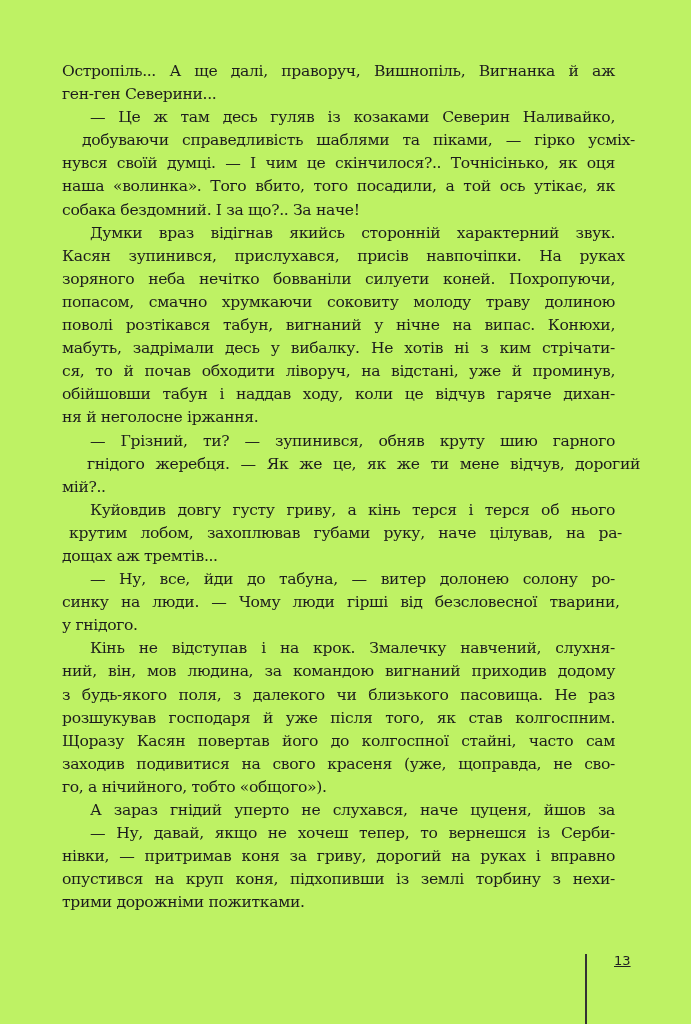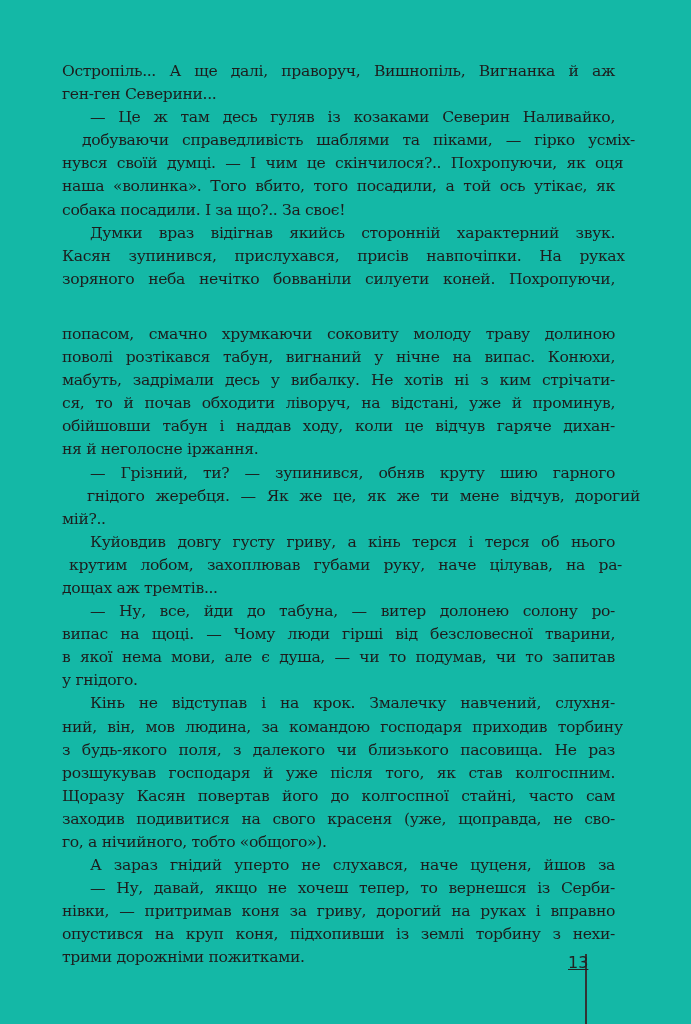--- a/index.html
+++ b/index.html
@@ -1,72 +1,71 @@
 <!DOCTYPE html>
 <html><head>
 <meta charset="utf-8">
 <style>
   html, body { margin: 0; padding: 0; background: #ffffff; }
   body { width: 691px; height: 1024px; position: relative; overflow: hidden; }
   .page {
-    position: absolute; left: 0; top: 0; width: 691px; height: 1024px; background: #14b8a6;
+    position: absolute; left: 0; top: 0; width: 691px; height: 1024px; background: #bef264;
   }
   .text-block {
     position: absolute; left: 62px; top: 60px; width: 553px;
     font-family: "DejaVu Serif", serif;
     font-size: 15.6px; line-height: 23.1px; color: #1d1d1d;
     letter-spacing: -0.35px;
   }
   .line {
     display: block; height: 23.1px; white-space: nowrap;
     text-align: justify; text-align-last: justify;
   }
   .line.last { text-align-last: left; }
   .line.indent { padding-left: 28px; }
   .page-rule {
     position: absolute; left: 585px; top: 954px; width: 1.5px; height: 70px; background: #333;
   }
   .page-number {
-    position: absolute; left: 568px; top: 953px;
-    font-family: "DejaVu Sans", sans-serif; font-size: 16px; color: #222; text-decoration: underline;
+    position: absolute; left: 614px; top: 953px;
+    font-family: "DejaVu Sans", sans-serif; font-size: 13px; color: #222; text-decoration: underline;
   }
 </style>
 </head>
 <body>
 
 <div class="page">
   <div class="text-block" id="text-block">
       <span class="line" style="display: block; width: auto; padding-left: 0px; word-spacing: 8.85938px;">Остропіль... А ще далі, праворуч, Вишнопіль, Вигнанка й аж</span>
       <span class="line last" style="display: block; width: auto; padding-left: 0px;">ген-ген Северини...</span>
       <span class="line indent" style="display: block; width: auto; padding-left: 28px; word-spacing: 8.46181px;">— Це ж там десь гуляв із козаками Северин Наливайко,</span>
       <span class="line" style="display: block; width: auto; padding-left: 0px; word-spacing: 8.64732px; margin-left: 20px;">добуваючи справедливість шаблями та піками, — гірко усміх-</span>
-      <span class="line" style="display: block; width: auto; padding-left: 0px; word-spacing: 4.98438px;">нувся своїй думці. — І чим це скінчилося?.. Похропуючи, як оця</span>
+      <span class="line" style="display: block; width: auto; padding-left: 0px; word-spacing: 4.98438px;">нувся своїй думці. — І чим це скінчилося?.. Точнісінько, як оця</span>
       <span class="line" style="display: block; width: auto; padding-left: 0px; word-spacing: 4.31094px;">наша «волинка». Того вбито, того посадили, а той ось утікає, як</span>
-      <span class="line last" style="display: block; width: auto; padding-left: 0px;">собака посадили. І за що?.. За своє!</span>
+      <span class="line last" style="display: block; width: auto; padding-left: 0px;">собака бездомний. І за що?.. За наче!</span>
       <span class="line indent" style="display: block; width: auto; padding-left: 28px; word-spacing: 11.8828px;">Думки враз відігнав якийсь сторонній характерний звук.</span>
       <span class="line" style="display: block; width: auto; padding-left: 0px; word-spacing: 13.3021px;">Касян зупинився, прислухався, присів навпочіпки. На руках</span>
       <span class="line" style="display: block; width: auto; padding-left: 0px; word-spacing: 9.28125px;">зоряного неба нечітко бовваніли силуети коней. Похропуючи,</span>
-      <span class="line" style="display: block; width: auto; padding-left: 0px; word-spacing: 10.3073px; margin-top: 32px;">попасом, смачно хрумкаючи соковиту молоду траву долиною</span>
+      <span class="line" style="display: block; width: auto; padding-left: 0px; word-spacing: 10.3073px;">попасом, смачно хрумкаючи соковиту молоду траву долиною</span>
       <span class="line" style="display: block; width: auto; padding-left: 0px; word-spacing: 8.36328px;">поволі розтікався табун, вигнаний у нічне на випас. Конюхи,</span>
       <span class="line" style="display: block; width: auto; padding-left: 0px; word-spacing: 6.59687px;">мабуть, задрімали десь у вибалку. Не хотів ні з ким стрічати-</span>
       <span class="line" style="display: block; width: auto; padding-left: 0px; word-spacing: 6.24219px;">ся, то й почав обходити ліворуч, на відстані, уже й проминув,</span>
       <span class="line" style="display: block; width: auto; padding-left: 0px; word-spacing: 7.29688px;">обійшовши табун і наддав ходу, коли це відчув гаряче дихан-</span>
       <span class="line last" style="display: block; width: auto; padding-left: 0px;">ня й неголосне іржання.</span>
       <span class="line indent" style="display: block; width: auto; padding-left: 28px; word-spacing: 10.6719px;">— Грізний, ти? — зупинився, обняв круту шию гарного</span>
       <span class="line" style="display: block; width: auto; padding-left: 0px; word-spacing: 6.26278px; margin-left: 25px;">гнідого жеребця. — Як же це, як же ти мене відчув, дорогий</span>
       <span class="line last" style="display: block; width: auto; padding-left: 0px;">мій?..</span>
       <span class="line indent" style="display: block; width: auto; padding-left: 28px; word-spacing: 7.10156px;">Куйовдив довгу густу гриву, а кінь терся і терся об нього</span>
       <span class="line" style="display: block; width: auto; padding-left: 0px; word-spacing: 8.84375px; margin-left: 7px;">крутим лобом, захоплював губами руку, наче цілував, на ра-</span>
       <span class="line last" style="display: block; width: auto; padding-left: 0px;">дощах аж тремтів...</span>
       <span class="line indent" style="display: block; width: auto; padding-left: 28px; word-spacing: 9.2375px;">— Ну, все, йди до табуна, — витер долонею солону ро-</span>
-      <span class="line" style="display: block; width: auto; padding-left: 0px; word-spacing: 7.71181px;">випас на щоці. — Чому люди гірші від безсловесної тварини,</span>
-      <span class="line" style="display: block; width: auto; padding-left: 0px; word-spacing: 4.8762px;">в якої нема мови, але є душа, — чи то подумав, чи то запитав</span>
+      <span class="line" style="display: block; width: auto; padding-left: 0px; word-spacing: 7.71181px;">синку на люди. — Чому люди гірші від безсловесної тварини,</span>
       <span class="line last" style="display: block; width: auto; padding-left: 0px;">у гнідого.</span>
       <span class="line indent" style="display: block; width: auto; padding-left: 28px; word-spacing: 9.55078px;">Кінь не відступав і на крок. Змалечку навчений, слухня-</span>
-      <span class="line" style="display: block; width: auto; padding-left: 0px; word-spacing: 5.89844px;">ний, він, мов людина, за командою господаря приходив торбину</span>
+      <span class="line" style="display: block; width: auto; padding-left: 0px; word-spacing: 5.89844px;">ний, він, мов людина, за командою вигнаний приходив додому</span>
       <span class="line" style="display: block; width: auto; padding-left: 0px; word-spacing: 7.10417px;">з будь-якого поля, з далекого чи близького пасовища. Не раз</span>
       <span class="line" style="display: block; width: auto; padding-left: 0px; word-spacing: 8.17188px;">розшукував господаря й уже після того, як став колгоспним.</span>
       <span class="line" style="display: block; width: auto; padding-left: 0px; word-spacing: 7.99609px;">Щоразу Касян повертав його до колгоспної стайні, часто сам</span>
       <span class="line" style="display: block; width: auto; padding-left: 0px; word-spacing: 7.44336px;">заходив подивитися на свого красеня (уже, щоправда, не сво-</span>
       <span class="line last" style="display: block; width: auto; padding-left: 0px;">го, а нічийного, тобто «общого»).</span>
       <span class="line indent" style="display: block; width: auto; padding-left: 28px; word-spacing: 7.77083px;">А зараз гнідий уперто не слухався, наче цуценя, йшов за</span>
       <span class="line indent" style="display: block; width: auto; padding-left: 28px; word-spacing: 6.29219px;">— Ну, давай, якщо не хочеш тепер, то вернешся із Серби-</span>
       <span class="line" style="display: block; width: auto; padding-left: 0px; word-spacing: 5.00781px;">нівки, — притримав коня за гриву, дорогий на руках і вправно</span>
       <span class="line" style="display: block; width: auto; padding-left: 0px; word-spacing: 7.31771px;">опустився на круп коня, підхопивши із землі торбину з нехи-</span>
       <span class="line last" style="display: block; width: auto; padding-left: 0px;">трими дорожніми пожитками.</span>

